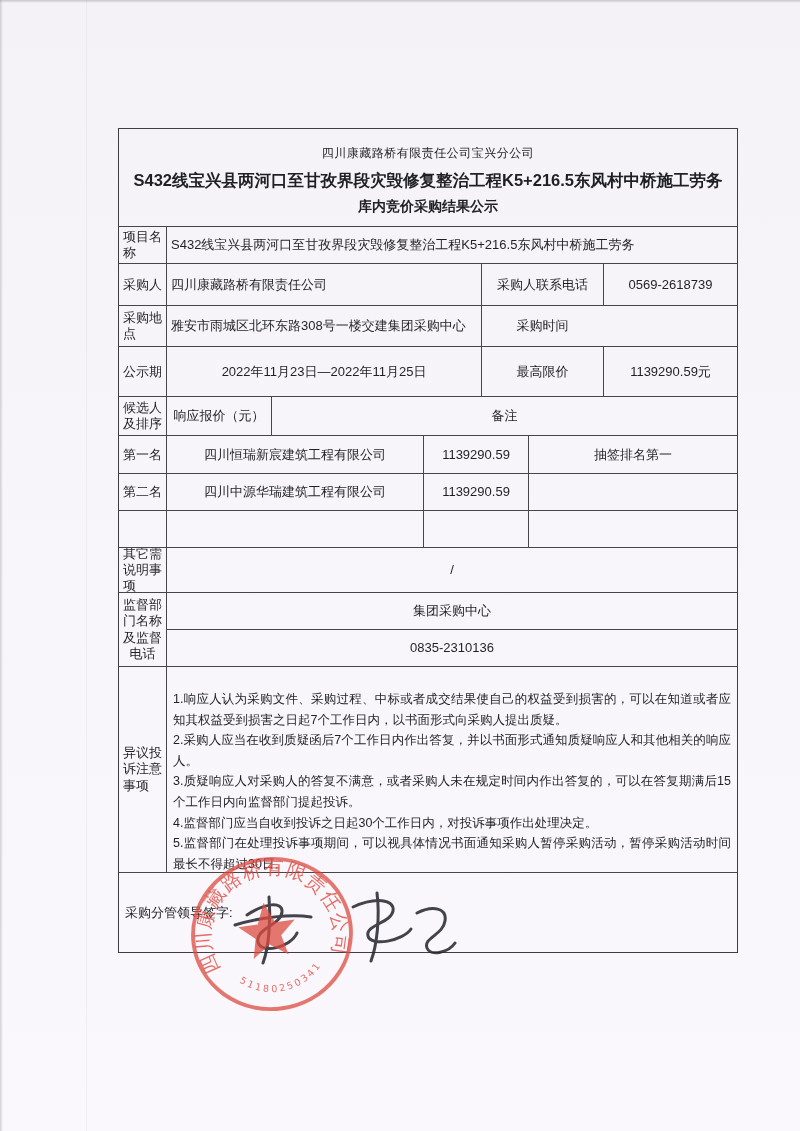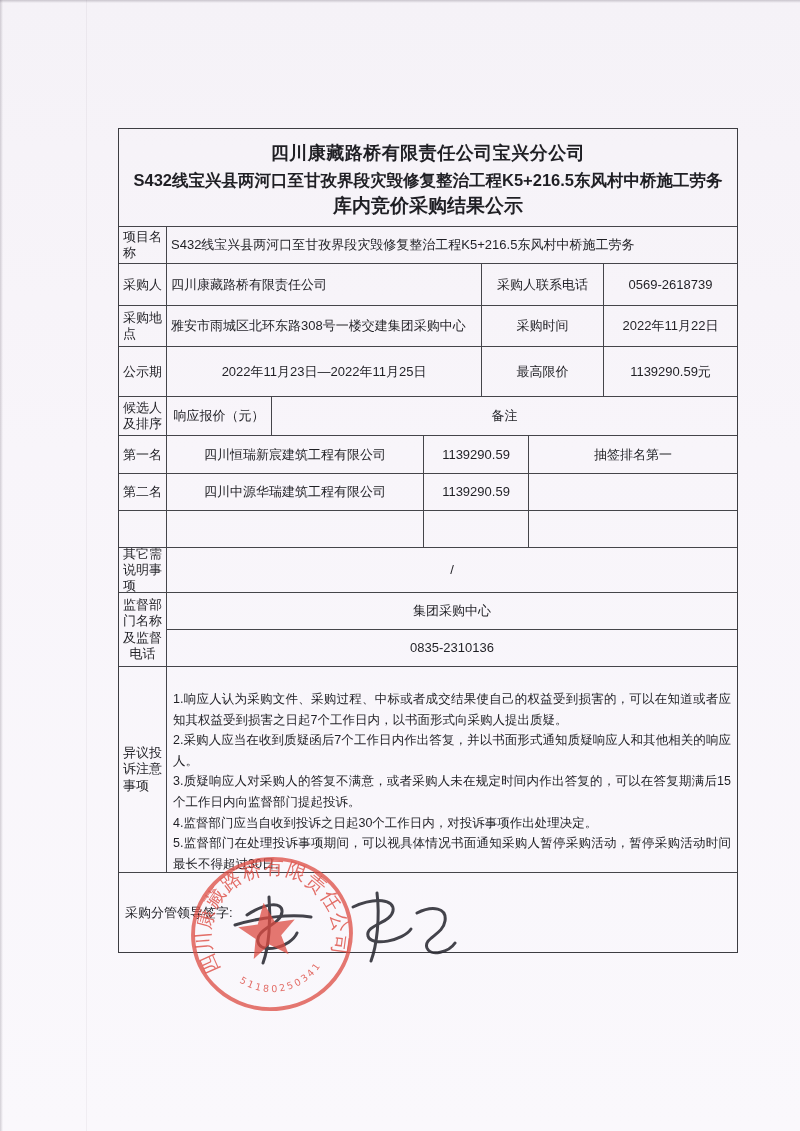--- a/index.html
+++ b/index.html
@@ -31,23 +31,23 @@
   
   .v1{width:315px;flex:0 0 315px;}
   .l2{width:122px;flex:0 0 122px;}
   .v2{flex:1;}
   
   .cname{width:257px;flex:0 0 257px;}
   .cprice{width:105px;flex:0 0 105px;}
   .cnote{flex:1;}
   .wide{flex:1;}
   .title-block{padding:11px 4px 0;text-align:center;}
-  .title-line1{font-size:18px;font-weight:700;letter-spacing:.5px;line-height:27px;}
+  .title-line1{font-size:12px;font-weight:400;letter-spacing:.5px;line-height:27px;}
   .title-line2{font-size:16.5px;font-weight:600;line-height:26px;white-space:nowrap;}
-  .title-line3{font-size:19px;font-weight:600;line-height:26px;}
+  .title-line3{font-size:14px;font-weight:600;line-height:26px;}
   .suprow{display:flex;flex-direction:column;flex:1;}
   .subrow{flex:1;display:flex;align-items:center;justify-content:center;box-sizing:border-box;}
   .subrow+.subrow{border-top:1.3px solid #45454a;}
   .objection-text{display:block;align-items:flex-start;padding:22px 6px 6px 6px;
     font-size:12.5px;line-height:20.6px;text-align:justify;}
   .objection-text div{margin:0;}
   .sign-row{height:80px;display:flex;align-items:center;padding-left:6px;position:relative;}
   .sig-svg{position:absolute;left:225px;top:885px;pointer-events:none;}
   .stamp-svg{position:absolute;left:177px;top:839px;pointer-events:none;opacity:.88;}
   .small-multiline{line-height:1.25;}
@@ -78,21 +78,20 @@
     <div class="cell nol lblcol left">采购人</div>
     <div class="cell left v1">四川康藏路桥有限责任公司</div>
     <div class="cell center l2">采购人联系电话</div>
     <div class="cell center v2">0569-2618739</div>
   </div>
 
   <div class="row" style="height:41px;">
     <div class="cell nol lblcol left small-multiline">采购地点</div>
     <div class="cell left v1">雅安市雨城区北环东路308号一楼交建集团采购中心</div>
     <div class="cell center l2">采购时间</div>
-    <div class="cell center v2">2022年11月22日</div>
   </div>
 
   <div class="row" style="height:50px;">
     <div class="cell nol lblcol left">公示期</div>
     <div class="cell center v1">2022年11月23日—2022年11月25日</div>
     <div class="cell center l2">最高限价</div>
     <div class="cell center v2">1139290.59元</div>
   </div>
 
   <div class="row" style="height:39px;">

